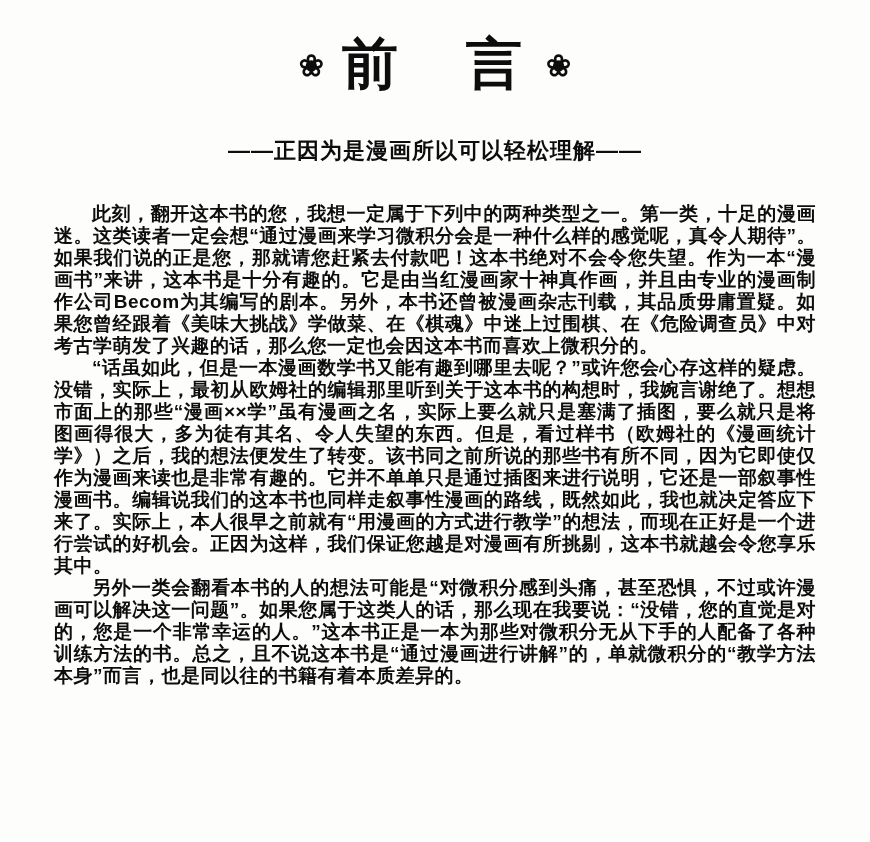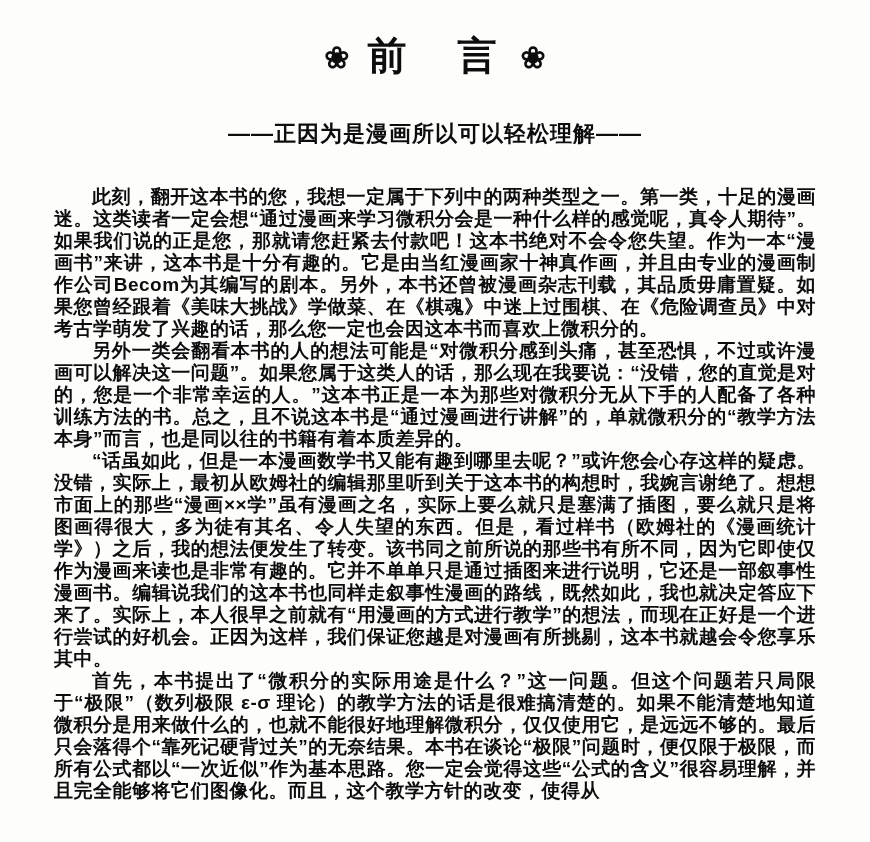--- a/index.html
+++ b/index.html
@@ -28,21 +28,21 @@
     padding-top: 36px;
     gap: 18px;
   }
   .florette {
     font-size: 30px;
     font-weight: bold;
     line-height: 1;
     transform: translateY(2px);
   }
   .title-text {
-    font-size: 39px;
+    font-size: 56px;
     font-weight: bold;
     letter-spacing: 6px;
     line-height: 1;
     white-space: pre;
   }
   .subtitle {
     margin-top: 44px;
     text-align: center;
     font-size: 22px;
     font-weight: bold;
@@ -71,18 +71,17 @@
   <div class="title-row">
     <span class="florette">❀</span>
     <span class="title-text">前　言</span>
     <span class="florette">❀</span>
   </div>
 
   <div class="subtitle">——正因为是漫画所以可以轻松理解——</div>
 
   <div class="body-text">
       <p>此刻，翻开这本书的您，我想一定属于下列中的两种类型之一。第一类，十足的漫画迷。这类读者一定会想“通过漫画来学习微积分会是一种什么样的感觉呢，真令人期待”。如果我们说的正是您，那就请您赶紧去付款吧！这本书绝对不会令您失望。作为一本“漫画书”来讲，这本书是十分有趣的。它是由当红漫画家十神真作画，并且由专业的漫画制作公司Becom为其编写的剧本。另外，本书还曾被漫画杂志刊载，其品质毋庸置疑。如果您曾经跟着《美味大挑战》学做菜、在《棋魂》中迷上过围棋、在《危险调查员》中对考古学萌发了兴趣的话，那么您一定也会因这本书而喜欢上微积分的。</p>
+      <p>“话虽如此，但是一本漫画数学书又能有趣到哪里去呢？”或许您会心存这样的疑虑。没错，实际上，最初从欧姆社的编辑那里听到关于这本书的构想时，我婉言谢绝了。想想市面上的那些“漫画××学”虽有漫画之名，实际上要么就只是塞满了插图，要么就只是将图画得很大，多为徒有其名、令人失望的东西。但是，看过样书（欧姆社的《漫画统计学》）之后，我的想法便发生了转变。该书同之前所说的那些书有所不同，因为它即使仅作为漫画来读也是非常有趣的。它并不单单只是通过插图来进行说明，它还是一部叙事性漫画书。编辑说我们的这本书也同样走叙事性漫画的路线，既然如此，我也就决定答应下来了。实际上，本人很早之前就有“用漫画的方式进行教学”的想法，而现在正好是一个进行尝试的好机会。正因为这样，我们保证您越是对漫画有所挑剔，这本书就越会令您享乐其中。</p>
       <p>另外一类会翻看本书的人的想法可能是“对微积分感到头痛，甚至恐惧，不过或许漫画可以解决这一问题”。如果您属于这类人的话，那么现在我要说：“没错，您的直觉是对的，您是一个非常幸运的人。”这本书正是一本为那些对微积分无从下手的人配备了各种训练方法的书。总之，且不说这本书是“通过漫画进行讲解”的，单就微积分的“教学方法本身”而言，也是同以往的书籍有着本质差异的。</p>
-      <p>“话虽如此，但是一本漫画数学书又能有趣到哪里去呢？”或许您会心存这样的疑虑。没错，实际上，最初从欧姆社的编辑那里听到关于这本书的构想时，我婉言谢绝了。想想市面上的那些“漫画××学”虽有漫画之名，实际上要么就只是塞满了插图，要么就只是将图画得很大，多为徒有其名、令人失望的东西。但是，看过样书（欧姆社的《漫画统计学》）之后，我的想法便发生了转变。该书同之前所说的那些书有所不同，因为它即使仅作为漫画来读也是非常有趣的。它并不单单只是通过插图来进行说明，它还是一部叙事性漫画书。编辑说我们的这本书也同样走叙事性漫画的路线，既然如此，我也就决定答应下来了。实际上，本人很早之前就有“用漫画的方式进行教学”的想法，而现在正好是一个进行尝试的好机会。正因为这样，我们保证您越是对漫画有所挑剔，这本书就越会令您享乐其中。</p>
-      <p>首先，本书提出了“微积分的实际用途是什么？”这一问题。但这个问题若只局限于“极限”（数列极限 ε-σ 理论）的教学方法的话是很难搞清楚的。如果不能清楚地知道微积分是用来做什么的，也就不能很好地理解微积分，仅仅使用它，是远远不够的。最后只会落得个“靠死记硬背过关”的无奈结果。本书在谈论“极限”问题时，便仅限于极限，而所有公式都以“一次近似”作为基本思路。您一定会觉得这些“公式的含义”很容易理解，并且完全能够将它们图像化。而且，这个教学方针的改变，使得从</p>
     </div>
 
 </div>
 
 </body></html>

